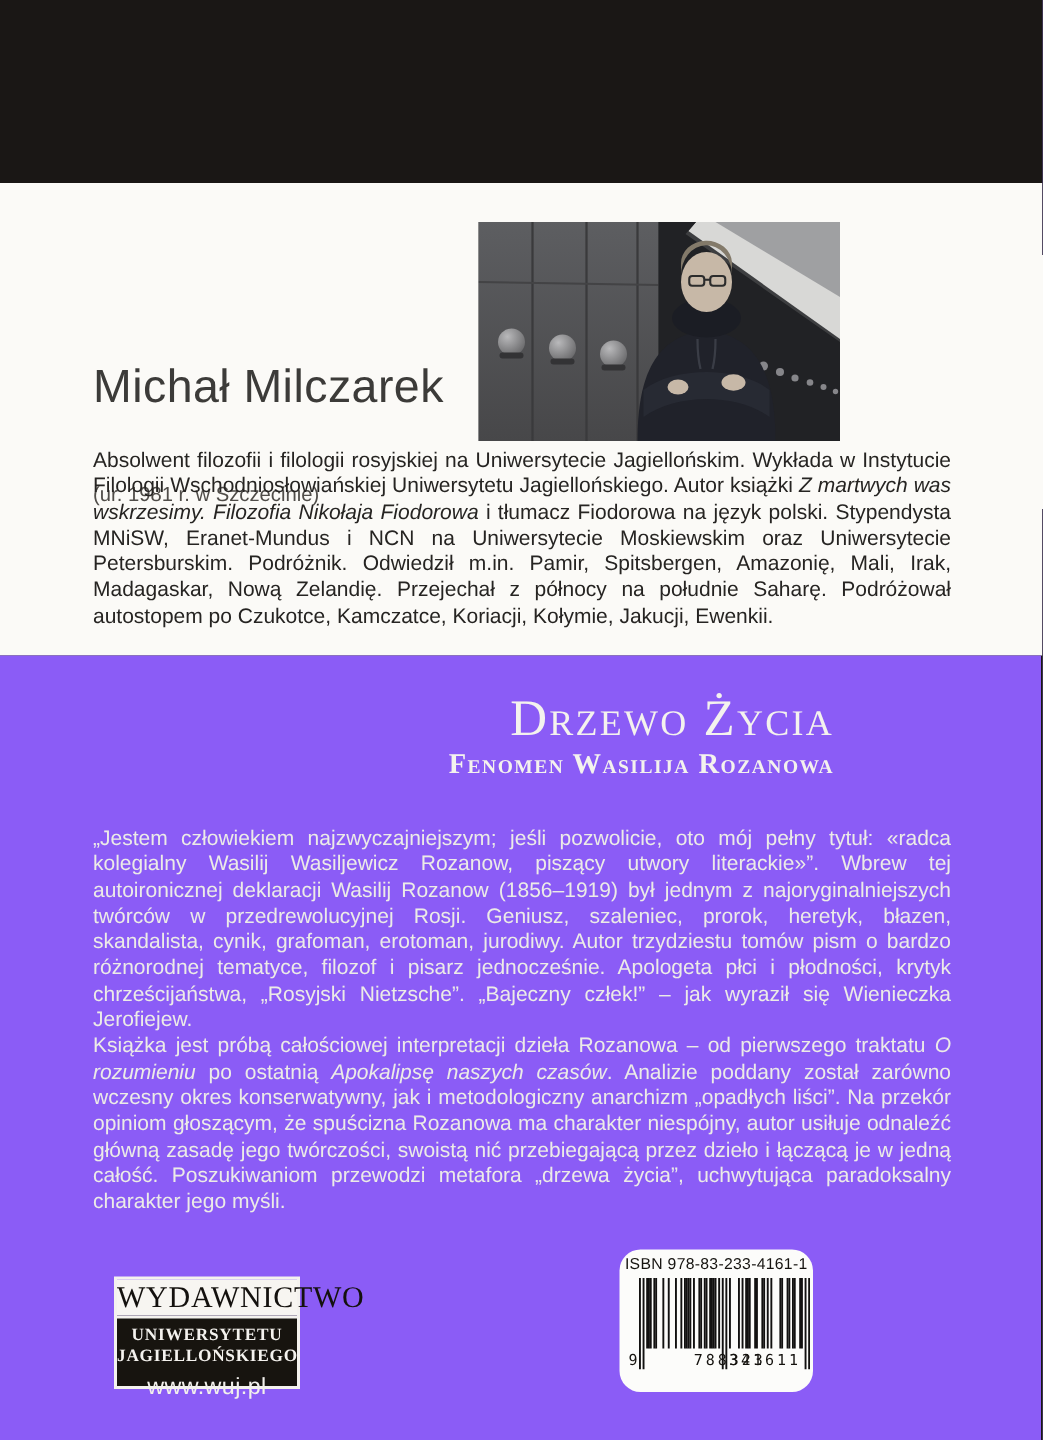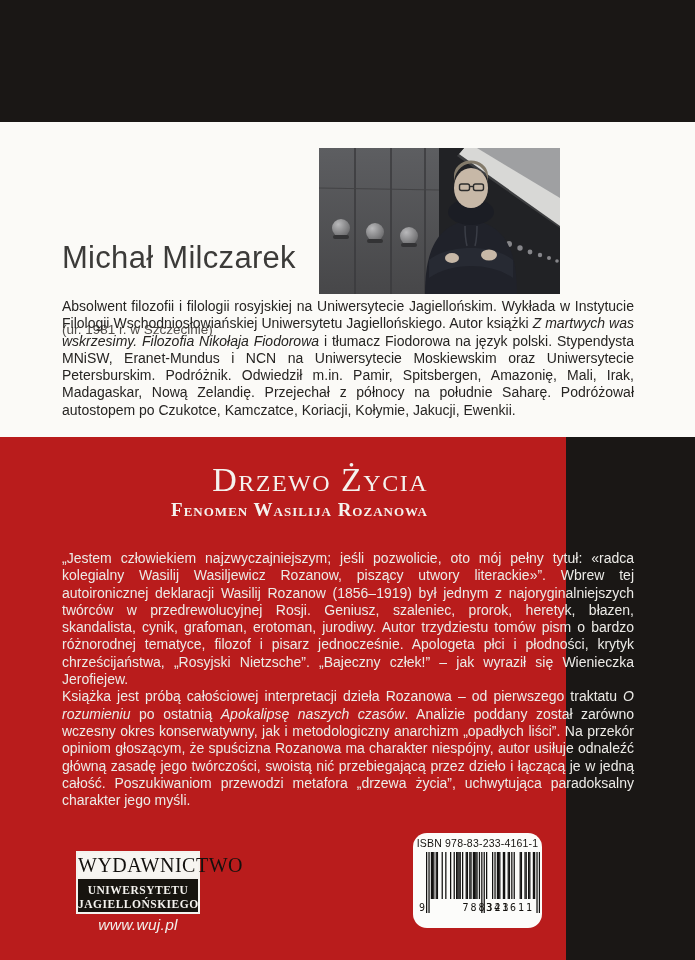--- a/index.html
+++ b/index.html
@@ -30,21 +30,21 @@
     position:absolute;left:62px;top:118px;margin:0;
     font-size:31px;font-weight:normal;color:#3c3b39;letter-spacing:.3px;
   }
   .author-birth{position:absolute;left:62px;top:152px;font-size:13.5px;color:#504d49;margin-top:48px;}
   .author-bio{
     position:absolute;left:62px;top:176px;width:572px;margin:0;
     font-size:14px;line-height:17.3px;text-align:justify;color:#262422;
   }
   .author-bio i, .desc i{font-style:italic;}
   
-  .band-black{position:absolute;left:0;top:437px;width:566px;height:523px;background:#b91c1c;}
+  .band-black{position:absolute;left:0;top:437px;width:694px;height:523px;background:#8b5cf6;}
   .title-block{position:absolute;top:26px;right:138px;text-align:right;color:#f4f2ee;}
   .book-title{
     margin:0;font-family:"Liberation Serif", serif;font-weight:normal;
     font-variant:small-caps;font-size:34px;line-height:34px;letter-spacing:1.5px;
   }
   .book-subtitle{
     margin:3px 0 0 0;font-family:"Liberation Serif", serif;font-weight:bold;
     font-variant:small-caps;font-size:19px;line-height:20px;letter-spacing:1px;
   }
   .desc{
@@ -55,25 +55,25 @@
   
   .pub-logo{
     position:absolute;left:76px;top:414px;width:120px;
     border:2px solid #f4f2ee;text-align:center;
     font-family:"Liberation Serif", serif;
   }
   .pub-top{background:#f7f5f1;color:#14110e;font-size:20px;line-height:24px;height:24px;letter-spacing:.5px;}
   .pub-bottom{
     background:#17140f;color:#f4f2ee;border-top:2px solid #f4f2ee;
     font-size:11.5px;font-weight:bold;letter-spacing:.5px;line-height:14px;
-    padding:4px 0 1px 0;
+    padding:4px 0 13px 0;
   }
   .website{
     position:absolute;left:76px;top:479px;width:124px;text-align:center;
-    color:#f2f0ec;font-size:15.5px;letter-spacing:.3px;font-style:italic;
+    color:#f2f0ec;font-size:15.5px;letter-spacing:.3px;
   }
   
   .barcode-box{
     position:absolute;left:413px;top:396px;width:129px;height:95px;
     background:#fcfcfa;color:#15130f;border-radius:14px;
   }
   .isbn-label{padding-top:4px;text-align:center;font-size:10.5px;letter-spacing:.2px;line-height:12px;}
   .bars-wrap{position:relative;width:114px;margin:3px 2px 0 13px;height:61px;}
   .bars-wrap svg{display:block;}
   .bc-digit{

